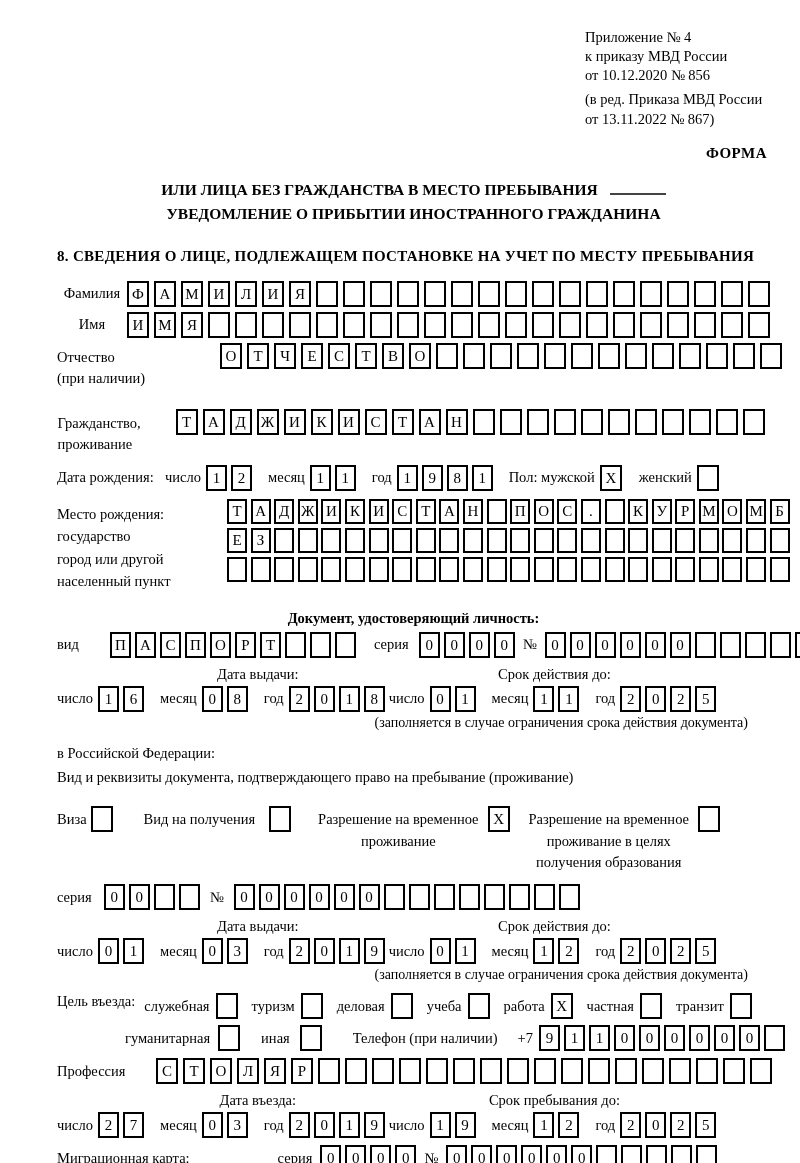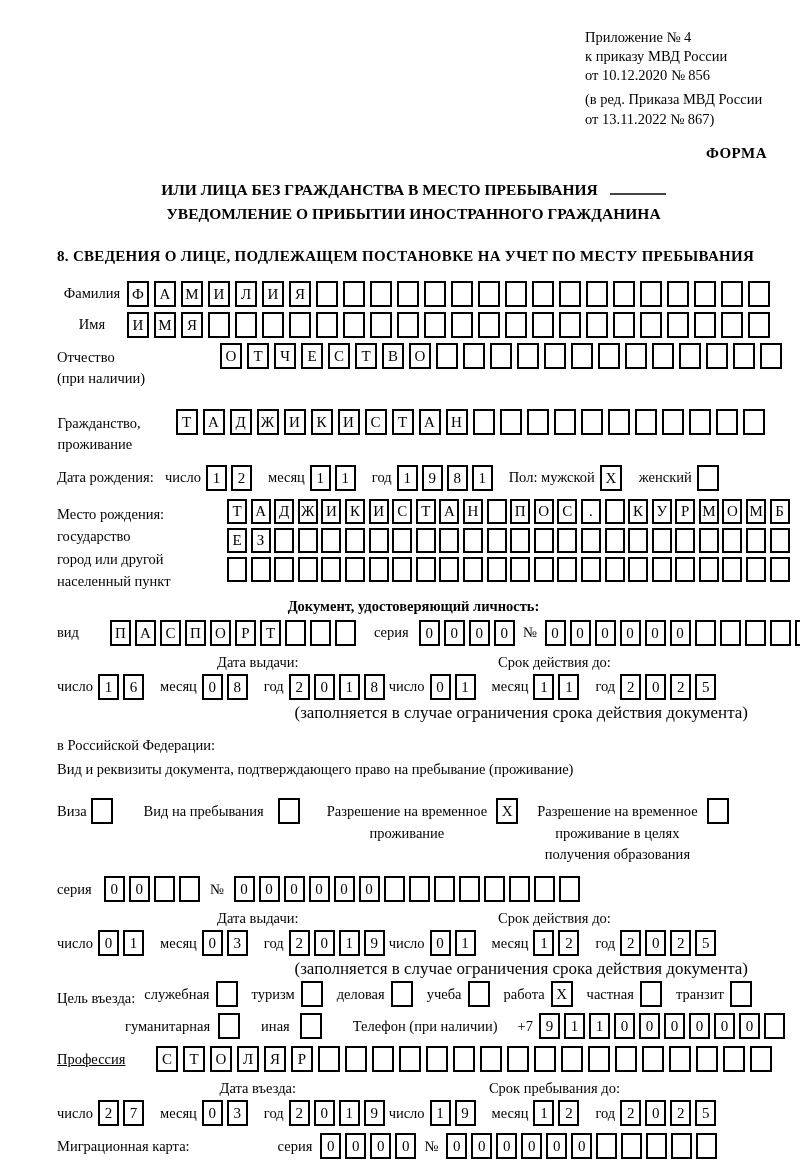--- a/index.html
+++ b/index.html
@@ -21,44 +21,44 @@
         font-family:"Liberation Serif",serif;}
   .compact .cell{width:21px;margin-right:4px;}
   .narrow .cell{width:20px;margin-right:3.6px;height:25px;line-height:21px;}
   .rep .cell{width:21px;margin-right:3.9px;height:25px;line-height:21px;}
 
   .row{display:flex;align-items:center;margin-top:5px;}
   .row.top{align-items:flex-start;}
   .lbl{flex:none;white-space:nowrap;}
   .lbl.pt{padding-top:4px;line-height:1.45;}
   .w70{width:70px;text-align:center;} .w163{width:163px;} .w118{width:118px;} .w150{width:150px;}
-  .w53{width:53px;} .w99{width:99px;text-decoration:underline;}
+  .w53{width:53px;} .w99{width:99px;}
 
   .stackrows .cellrow{display:block;margin-bottom:4px;}
 
-  .doc-header{text-align:center;font-weight:bold;margin-top:5px;}
+  .doc-header{text-align:center;font-weight:bold;margin-top:17px;}
 
   
   .dates-row{display:flex;margin-top:8px;}
   .date-group .date-caption{text-align:center;margin-bottom:3px;}
   .date-line{display:flex;align-items:center;white-space:nowrap;}
   .date-line .wd{margin:0 5px 0 12px;}
   .date-line .wd:first-child{margin-left:0;}
   .date-group.right{margin-left:auto;margin-right:70px;}
-  .note-right{text-align:right;padding-right:22px;font-size:17px;margin-top:3px;}
+  .note-right{text-align:right;padding-right:22px;font-size:14px;margin-top:3px;}
 
   
   .res-intro{margin-top:10px;line-height:1.7;}
   .res-options{display:flex;align-items:flex-start;margin-top:16px;}
   .res-opt{display:flex;align-items:flex-start;}
   .res-opt .opt-label{text-align:center;line-height:1.5;padding-top:3px;}
   .res-opt .cellrow{margin-left:9px;}
 
   
-  .purpose-row{display:flex;align-items:flex-end;margin-top:2px;flex-wrap:nowrap;}
+  .purpose-row{display:flex;align-items:flex-start;margin-top:10px;flex-wrap:nowrap;}
   .purpose{display:flex;align-items:center;margin-left:9px;white-space:nowrap;}
   .purpose .cellrow{margin-left:6px;}
   .purpose:first-of-type{margin-left:6px;}
 
   .phone-row{display:flex;align-items:center;margin-top:6px;margin-left:68px;white-space:nowrap;}
 
   .mig-row{display:flex;align-items:center;margin-top:7px;white-space:nowrap;}
 
   .reps{display:flex;align-items:flex-start;margin-top:7px;}
   .reps .lbl{width:118px;line-height:1.5;padding-top:2px;}
@@ -184,21 +184,21 @@
     <div>в Российской Федерации:</div>
     <div>Вид и реквизиты документа, подтверждающего право на пребывание (проживание)</div>
   </div>
 
   <div class="res-options">
     <div class="res-opt">
       <span class="opt-label">Виза</span>
       <span class="cellrow" style="margin-left:4px;"><span class="cell"></span></span>
     </div>
     <div class="res-opt" style="margin-left:26px;">
-      <span class="opt-label">Вид на пребывания</span>
+      <span class="opt-label">Вид на получения</span>
       <span class="cellrow" style="margin-left:14px;"><span class="cell"></span></span>
     </div>
     <div class="res-opt" style="margin-left:22px;">
       <span class="opt-label">
         <span>Разрешение на временное</span><br>
         <span>проживание</span>
       </span>
       <span class="cellrow"><span class="cell">X</span></span>
     </div>
     <div class="res-opt" style="margin-left:14px;">

